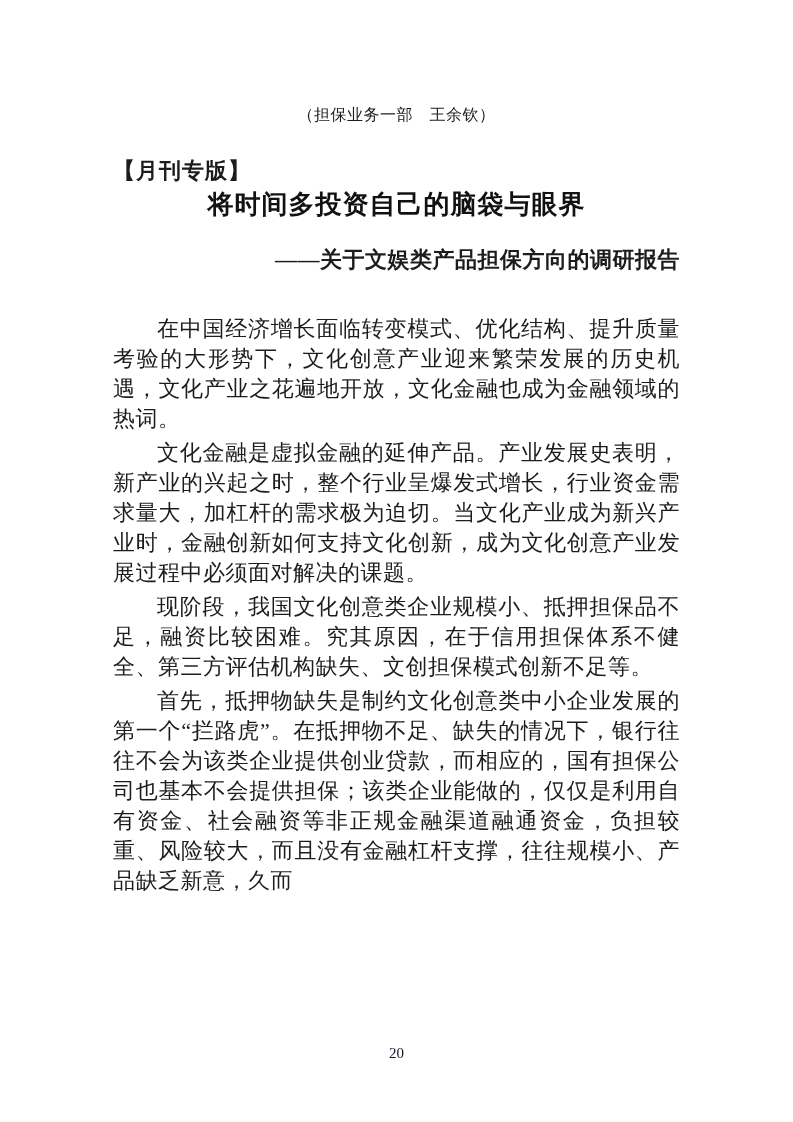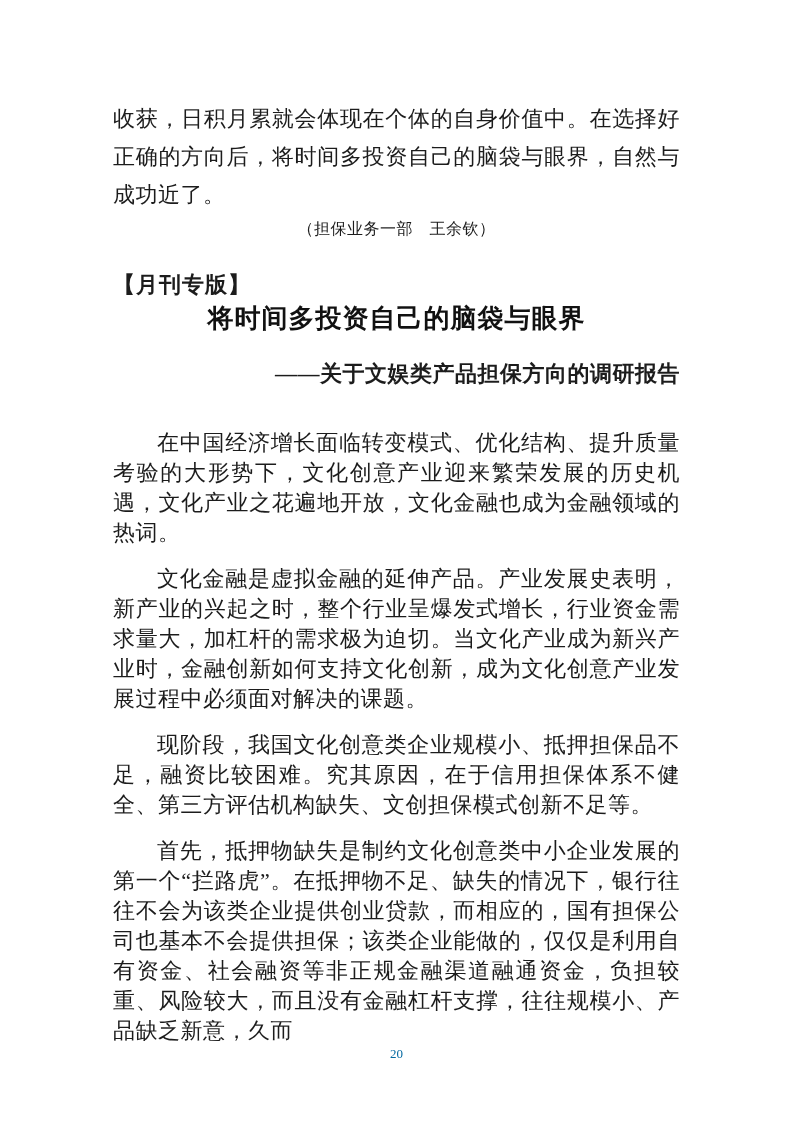--- a/index.html
+++ b/index.html
@@ -61,38 +61,37 @@
     font-weight: bold;
     text-align: right;
     line-height: 32px;
     letter-spacing: 0.5px;
     margin-top: 22px;
   }
   .article-body {
     margin-top: 38px;
   }
   .article-body p + p {
-    margin-top: 16px;
+    margin-top: 4px;
   }
   .page-number {
     position: absolute;
     left: 0;
     right: 0;
     bottom: 60px;
     text-align: center;
-    font-size: 13px;
-    color: #0369a1;
+    font-size: 15px;
+    color: #0f172a;
   }
 </style>
 </head>
 <body>
 
 <div class="page">
 
-  <p class="body-text loose">收获，日积月累就会体现在个体的自身价值中。在选择好正确的方向后，将时间多投资自己的脑袋与眼界，自然与成功近了。</p>
 
 
   <p class="attribution">（担保业务一部　王余钦）</p>
 
   <h2 class="section-header">【月刊专版】</h2>
 
   <h1 class="article-title">将时间多投资自己的脑袋与眼界</h1>
 
   <div class="article-subtitle">——关于文娱类产品担保方向的调研报告</div>
 

